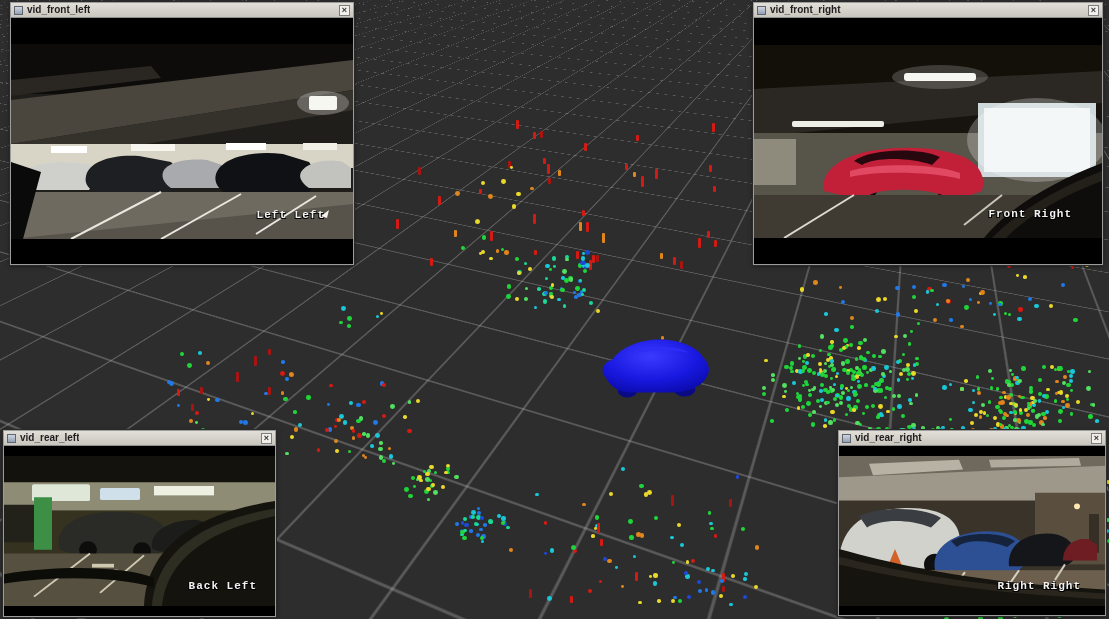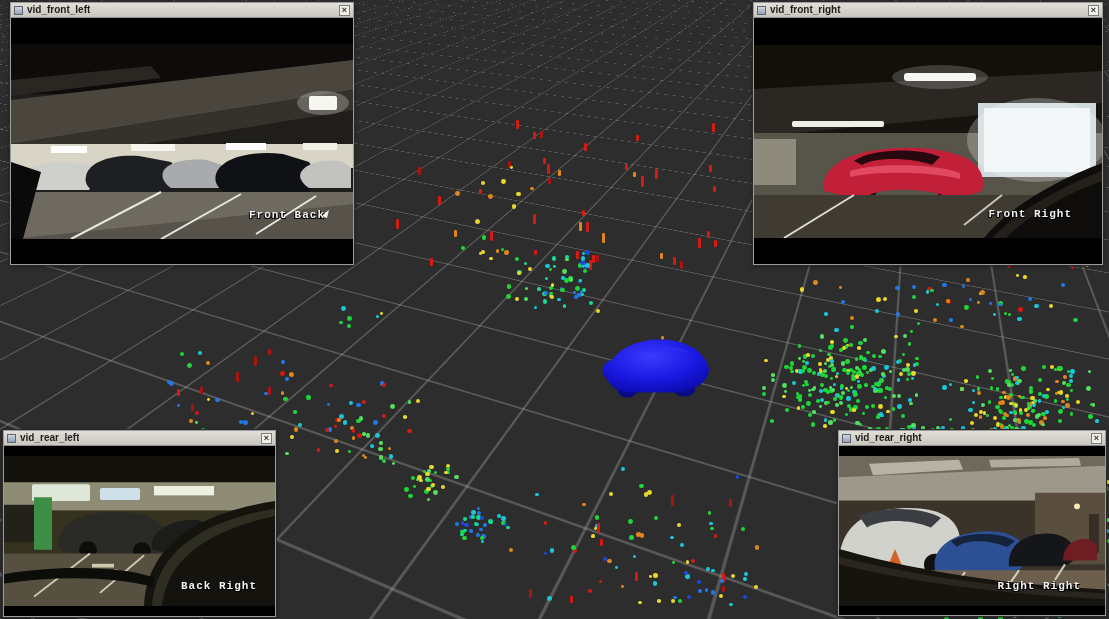--- a/index.html
+++ b/index.html
@@ -1016,21 +1016,21 @@
         <path d="M205,130 C210,114 240,106 272,110 L298,118 C306,128 304,146 294,152 L220,152 C210,148 202,140 205,130 Z" fill="#101114"></path>
         <path d="M290,128 C296,118 316,114 332,118 L340,124 L340,144 L298,144 C292,140 287,134 290,128 Z" fill="#c2c3bf"></path>
         <rect x="0" y="148" width="342" height="47" fill="#6f6a60"></rect>
         <polygon points="0,195 342,160 342,195" fill="#57534b"></polygon>
         <line x1="60" y1="195" x2="150" y2="148" stroke="#e9e7df" stroke-width="2"></line>
         <line x1="150" y1="195" x2="230" y2="150" stroke="#e9e7df" stroke-width="2"></line>
         <line x1="245" y1="190" x2="305" y2="152" stroke="#e9e7df" stroke-width="2"></line>
         <path d="M310,172 l8,-6 l-2,8 Z" fill="#f2f0e8"></path>
         <polygon points="0,118 30,128 12,195 0,195" fill="#0a0a0a"></polygon>
       </svg>
-      <span class="cam-label">Front Back</span>
+      <span class="cam-label">Left Left</span>
     </div>
   </div>
 </div>
 
 <div class="window" id="win-front-right">
   <div class="titlebar">
     <span class="wicon"></span>
     <span class="wtitle">vid_front_right</span>
     <span class="closebtn">×</span>
   </div>
@@ -1088,21 +1088,21 @@
         <rect x="0" y="104" width="271" height="56" fill="#55503f"></rect>
         <line x1="30" y1="150" x2="86" y2="104" stroke="#cfc9b4" stroke-width="2"></line>
         <line x1="96" y1="146" x2="140" y2="106" stroke="#cfc9b4" stroke-width="2"></line>
         <circle cx="96" cy="126" r="4" fill="#d8d2ba"></circle>
         <circle cx="112" cy="125" r="4" fill="#d8d2ba"></circle>
         <rect x="88" y="115" width="22" height="4" fill="#cfc9b0"></rect>
         <path d="M140,160 C142,108 176,64 271,48 L271,160 Z" fill="#14130e"></path>
         <path d="M148,160 C152,112 184,72 271,56 L271,64 C192,82 162,118 158,160 Z" fill="#2e2d22"></path>
         <path d="M0,126 C60,116 120,118 150,130 L150,140 C110,128 50,128 0,136 Z" fill="#0c0c08"></path>
       </svg>
-      <span class="cam-label">Back Right</span>
+      <span class="cam-label">Back Left</span>
     </div>
   </div>
 </div>
 
 <div class="window" id="win-rear-right">
   <div class="titlebar">
     <span class="wicon"></span>
     <span class="wtitle">vid_rear_right</span>
     <span class="closebtn">×</span>
   </div>

